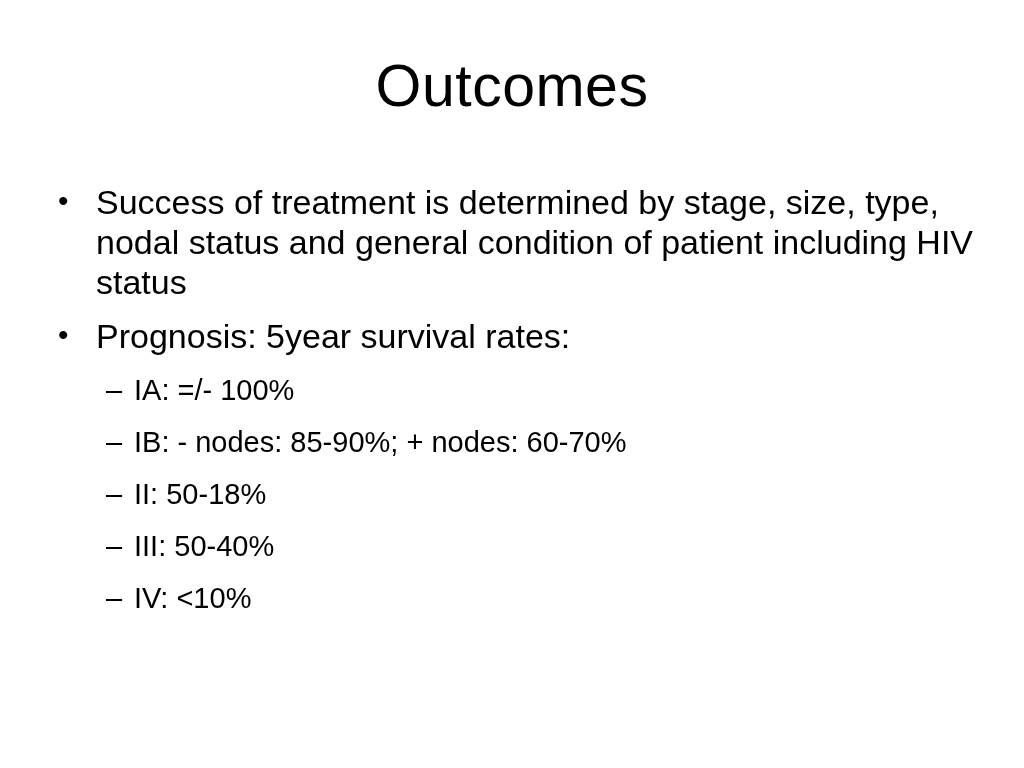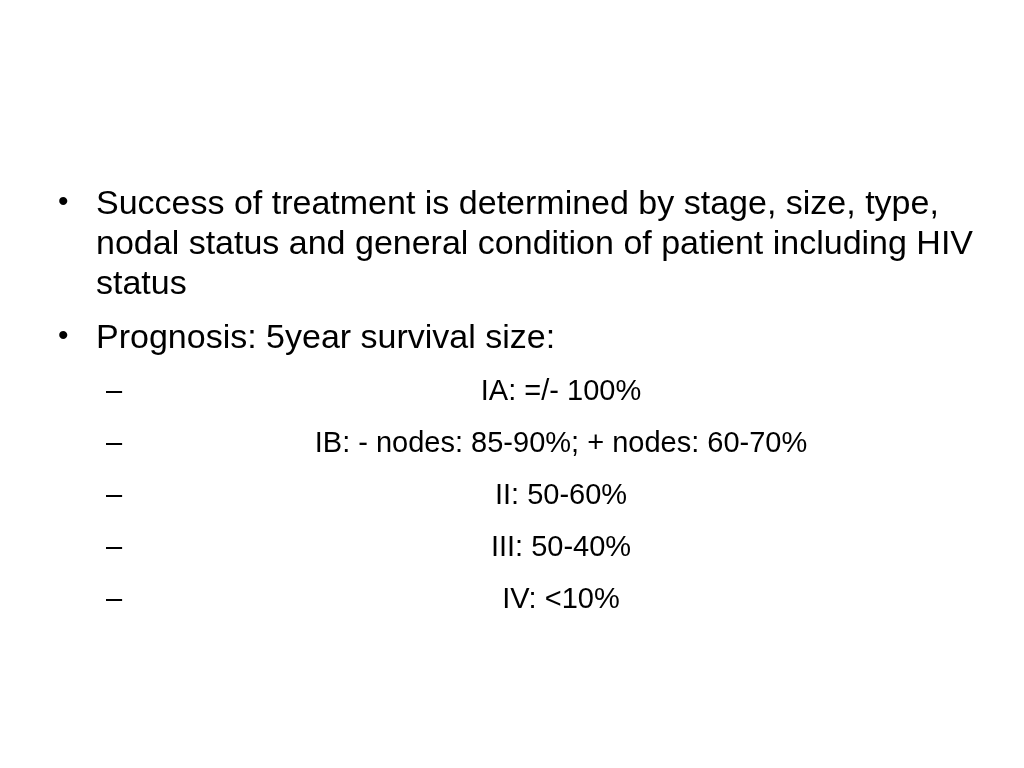--- a/index.html
+++ b/index.html
@@ -61,57 +61,57 @@
     margin-left: 48px;
     margin-top: 17px;
   }
   .bullet-l2 .marker {
     flex: 0 0 auto;
     width: 28px;
     font-size: 29px;
   }
   .bullet-l2 .text {
     flex: 1 1 auto;
-    text-align: center;
   }
   .spacer-top {
     margin-top: 14px;
   }
 </style>
 </head>
 <body>
 
 <div class="slide">
 
+  <div class="slide-title">Outcomes</div>
 
   <div class="body-block">
 
     <div class="bullet-l1">
       <span class="marker">•</span>
       <span class="text">Success of treatment is determined by stage, size, type, nodal status and general condition of patient including HIV status</span>
     </div>
 
     <div class="bullet-l1 spacer-top">
       <span class="marker">•</span>
-      <span class="text">Prognosis: 5year survival size:</span>
+      <span class="text">Prognosis: 5year survival rates:</span>
     </div>
 
     <div class="bullet-l2">
       <span class="marker">–</span>
       <span class="text">IA: =/- 100%</span>
     </div>
 
     <div class="bullet-l2">
       <span class="marker">–</span>
       <span class="text">IB: - nodes: 85-90%; + nodes: 60-70%</span>
     </div>
 
     <div class="bullet-l2">
       <span class="marker">–</span>
-      <span class="text">II: 50-60%</span>
+      <span class="text">II: 50-18%</span>
     </div>
 
     <div class="bullet-l2">
       <span class="marker">–</span>
       <span class="text">III: 50-40%</span>
     </div>
 
     <div class="bullet-l2">
       <span class="marker">–</span>
       <span class="text">IV: &lt;10%</span>

